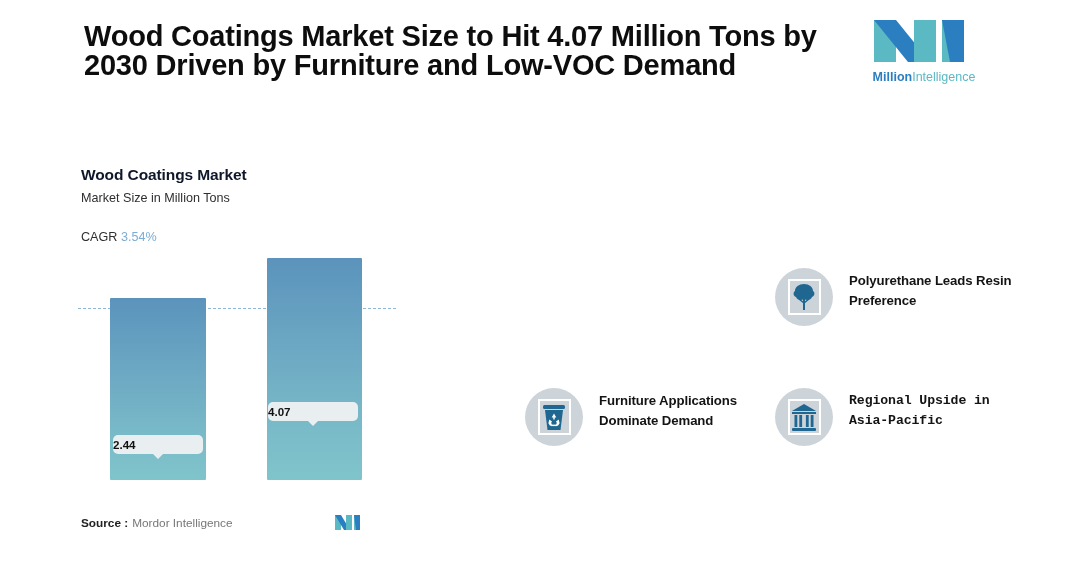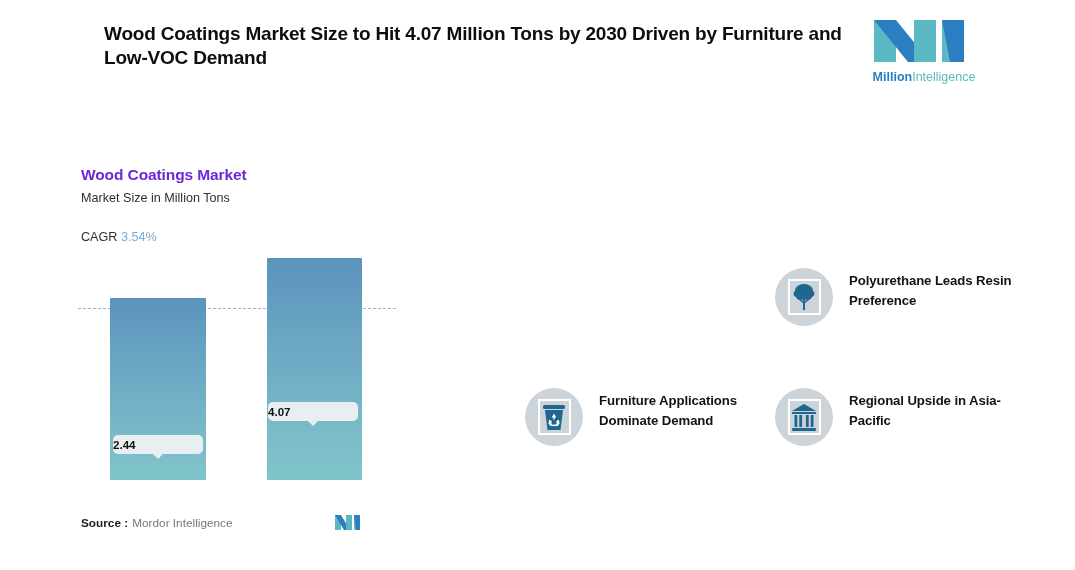--- a/index.html
+++ b/index.html
@@ -8,38 +8,38 @@
     background:#ffffff;
     font-family:"Liberation Sans", sans-serif;
     color:#111111;
     overflow:hidden;
     position:relative;
   }
 
   
   .header{position:absolute;left:0;top:0;width:1075px;height:110px;}
   .title{
-    position:absolute;left:104px;top:22px;width:760px;
-    font-size:19px;font-weight:bold;line-height:24px;
+    position:absolute;left:84px;top:22px;width:760px;
+    font-size:29px;font-weight:bold;line-height:29px;
     letter-spacing:-0.2px;color:#0d0d0d;
   }
   .brand-logo{position:absolute;left:868px;top:12px;width:112px;height:80px;}
   .brand-mark{position:absolute;left:0;top:0;width:112px;height:58px;}
   .brand-word{
     position:absolute;left:0;top:58px;width:112px;text-align:center;
     font-size:12.5px;white-space:nowrap;
   }
   .brand-word .b1{color:#2b7fc0;font-weight:bold;}
   .brand-word .b2{color:#5bb9c4;}
 
   
   .chart-panel{position:absolute;left:0;top:150px;width:440px;height:400px;}
   .chart-title{
     position:absolute;left:81px;top:16px;
-    font-size:15.5px;font-weight:bold;color:#6d28d9;letter-spacing:-0.1px;
+    font-size:15.5px;font-weight:bold;color:#0f172a;letter-spacing:-0.1px;
   }
   .chart-sub{
     position:absolute;left:81px;top:41px;
     font-size:12.6px;color:#2f2f2f;
   }
   .chart-cagr{
     position:absolute;left:81px;top:60px;
     font-size:12.6px;color:#2f2f2f;margin-top:20px;
   }
   .chart-cagr .val{color:#7badd4;}
@@ -78,21 +78,21 @@
   .trends{position:absolute;left:500px;top:128px;width:575px;height:400px;}
   .trends-head{
     position:absolute;left:32px;top:12px;width:400px;
     text-align:center;font-size:21px;font-weight:bold;color:#0d0d0d;
     letter-spacing:-0.2px;
   }
   .trend{position:absolute;width:275px;height:90px;}
   .t-0{left:25px;top:140px;}
   .t-1{left:275px;top:140px;}
   .t-2{left:25px;top:260px;}
-  .t-3{left:275px;top:260px;}
+  .t-3{left:275px;top:260px;font-family:Liberation Mono, monospace;}
 
   .t-icon{
     position:absolute;left:0;top:0;width:58px;height:58px;border-radius:50%;
     background:#ccd3d9;
   }
   .t-icon .frame{
     position:absolute;left:13px;top:11px;width:33px;height:36px;
     border:2px solid #ffffff;box-sizing:border-box;
   }
   .t-icon svg{position:absolute;left:16px;top:14px;}

